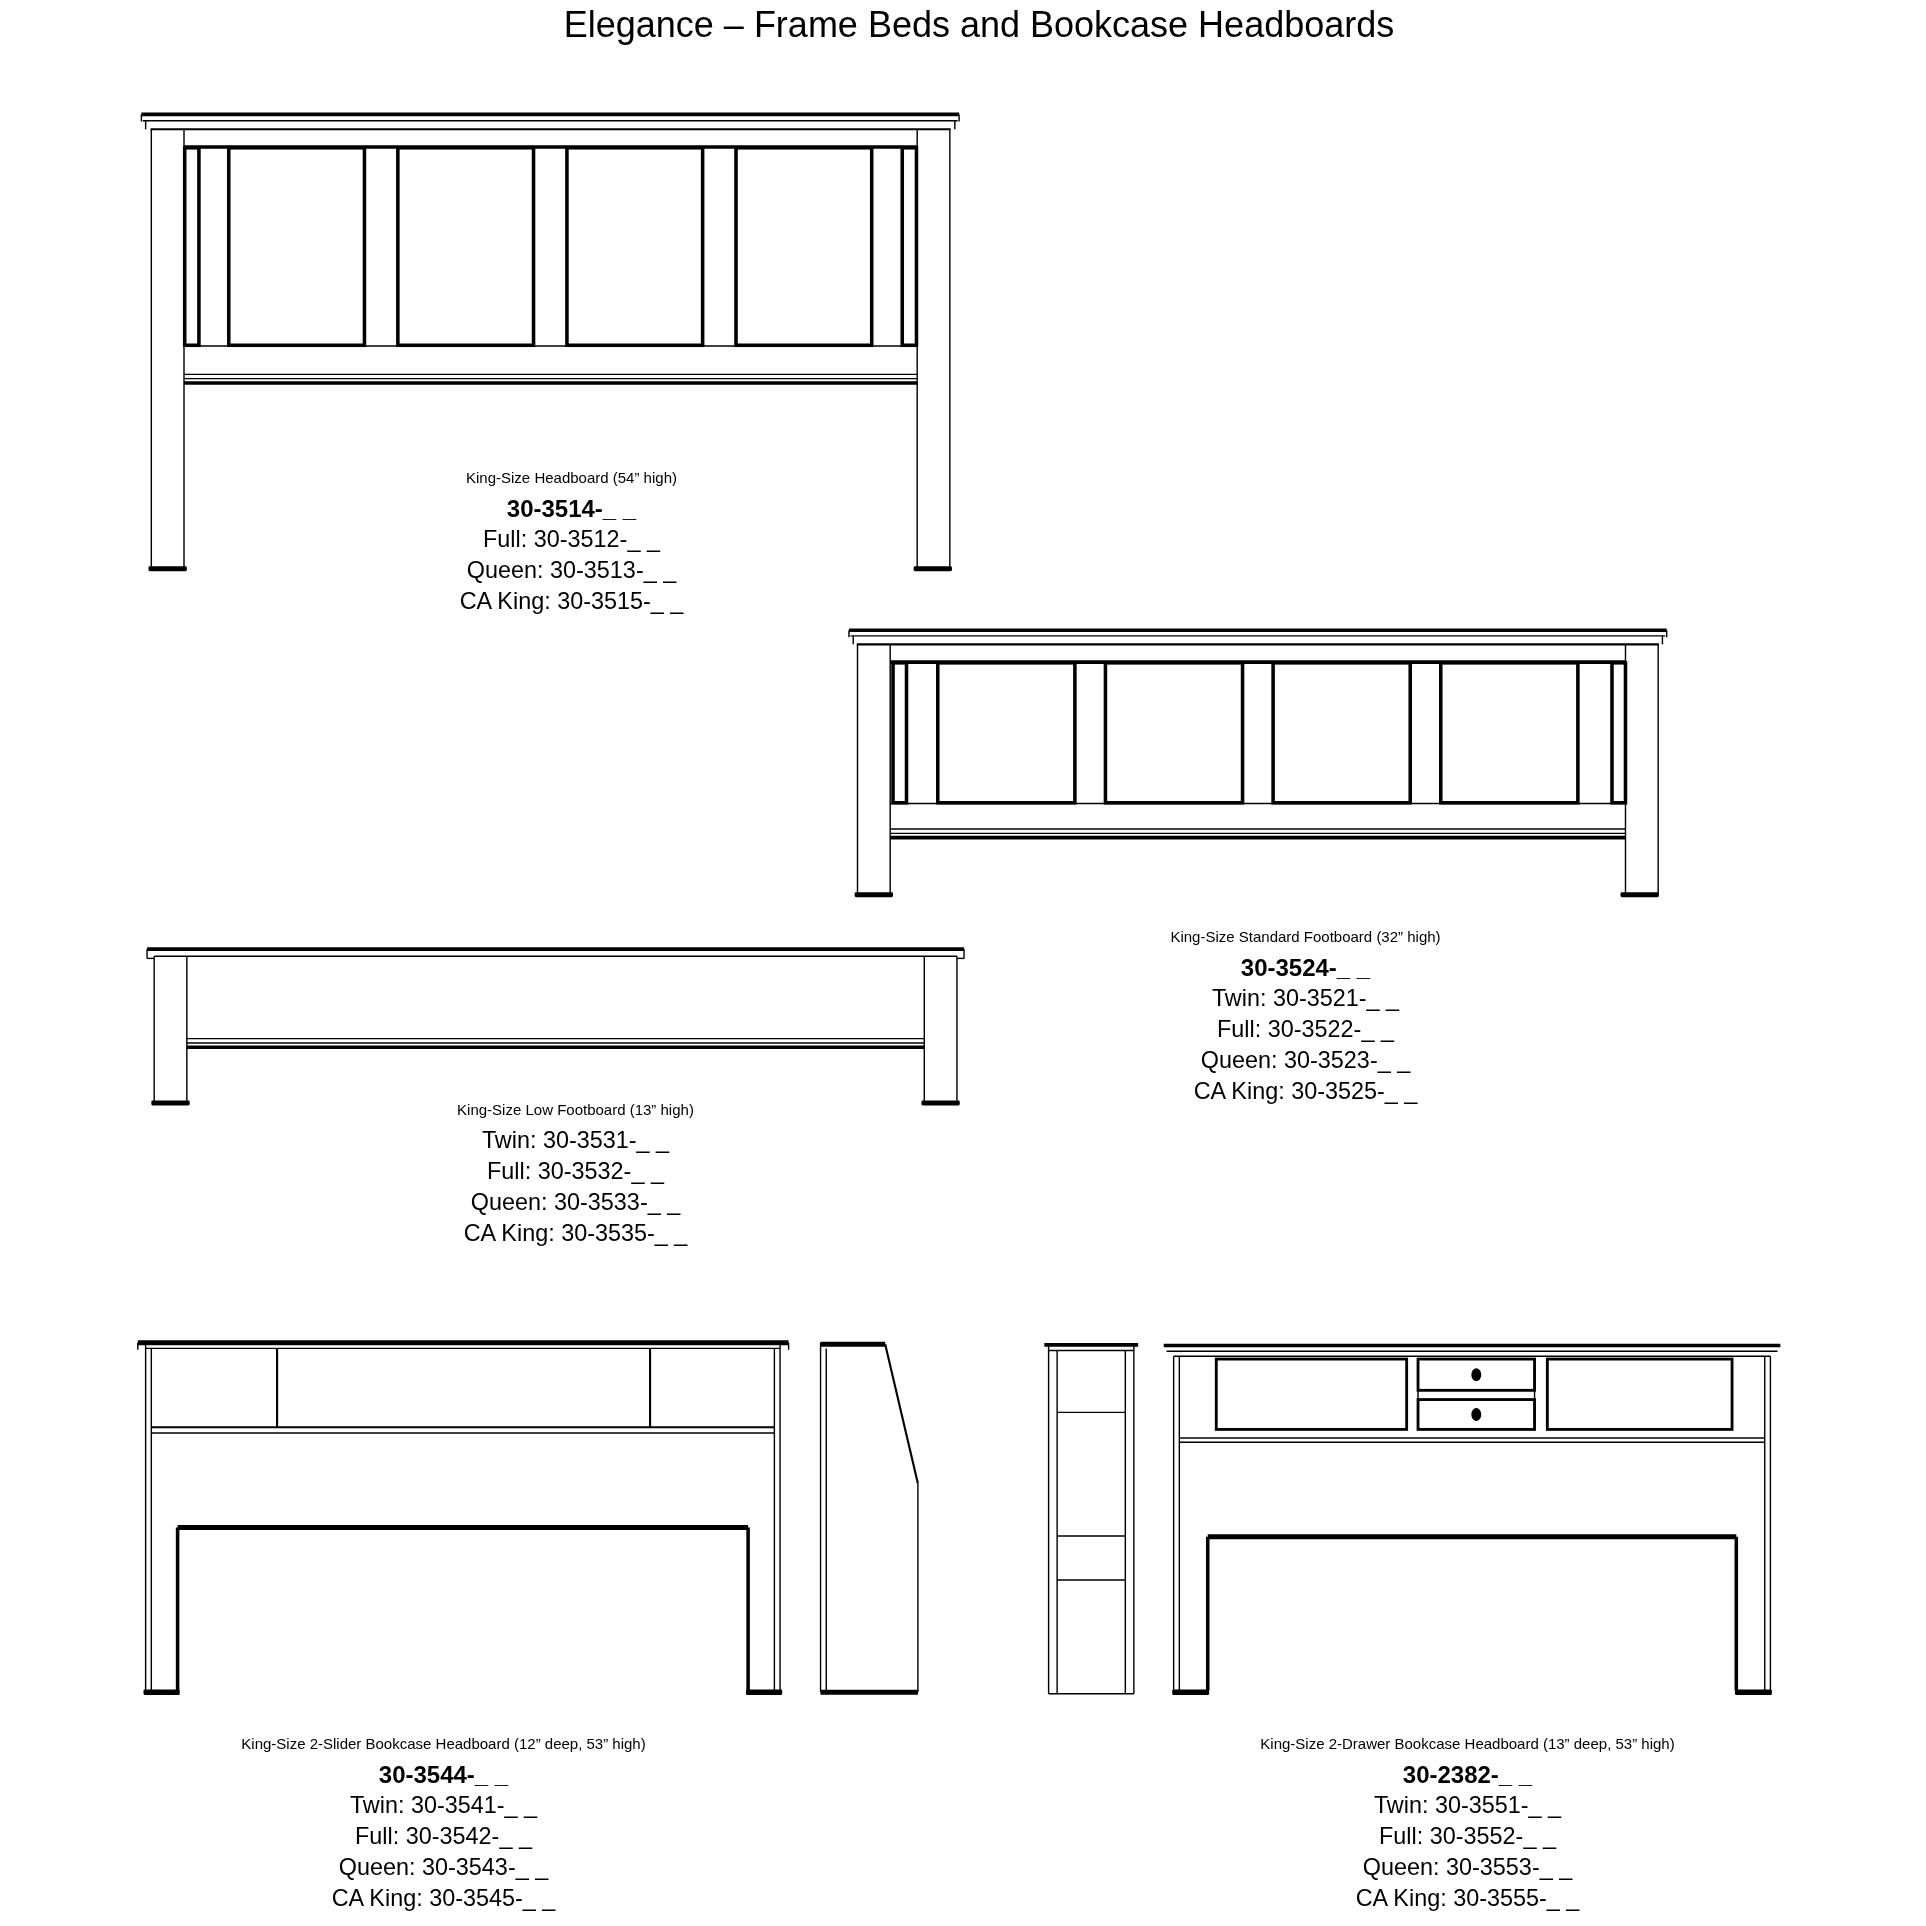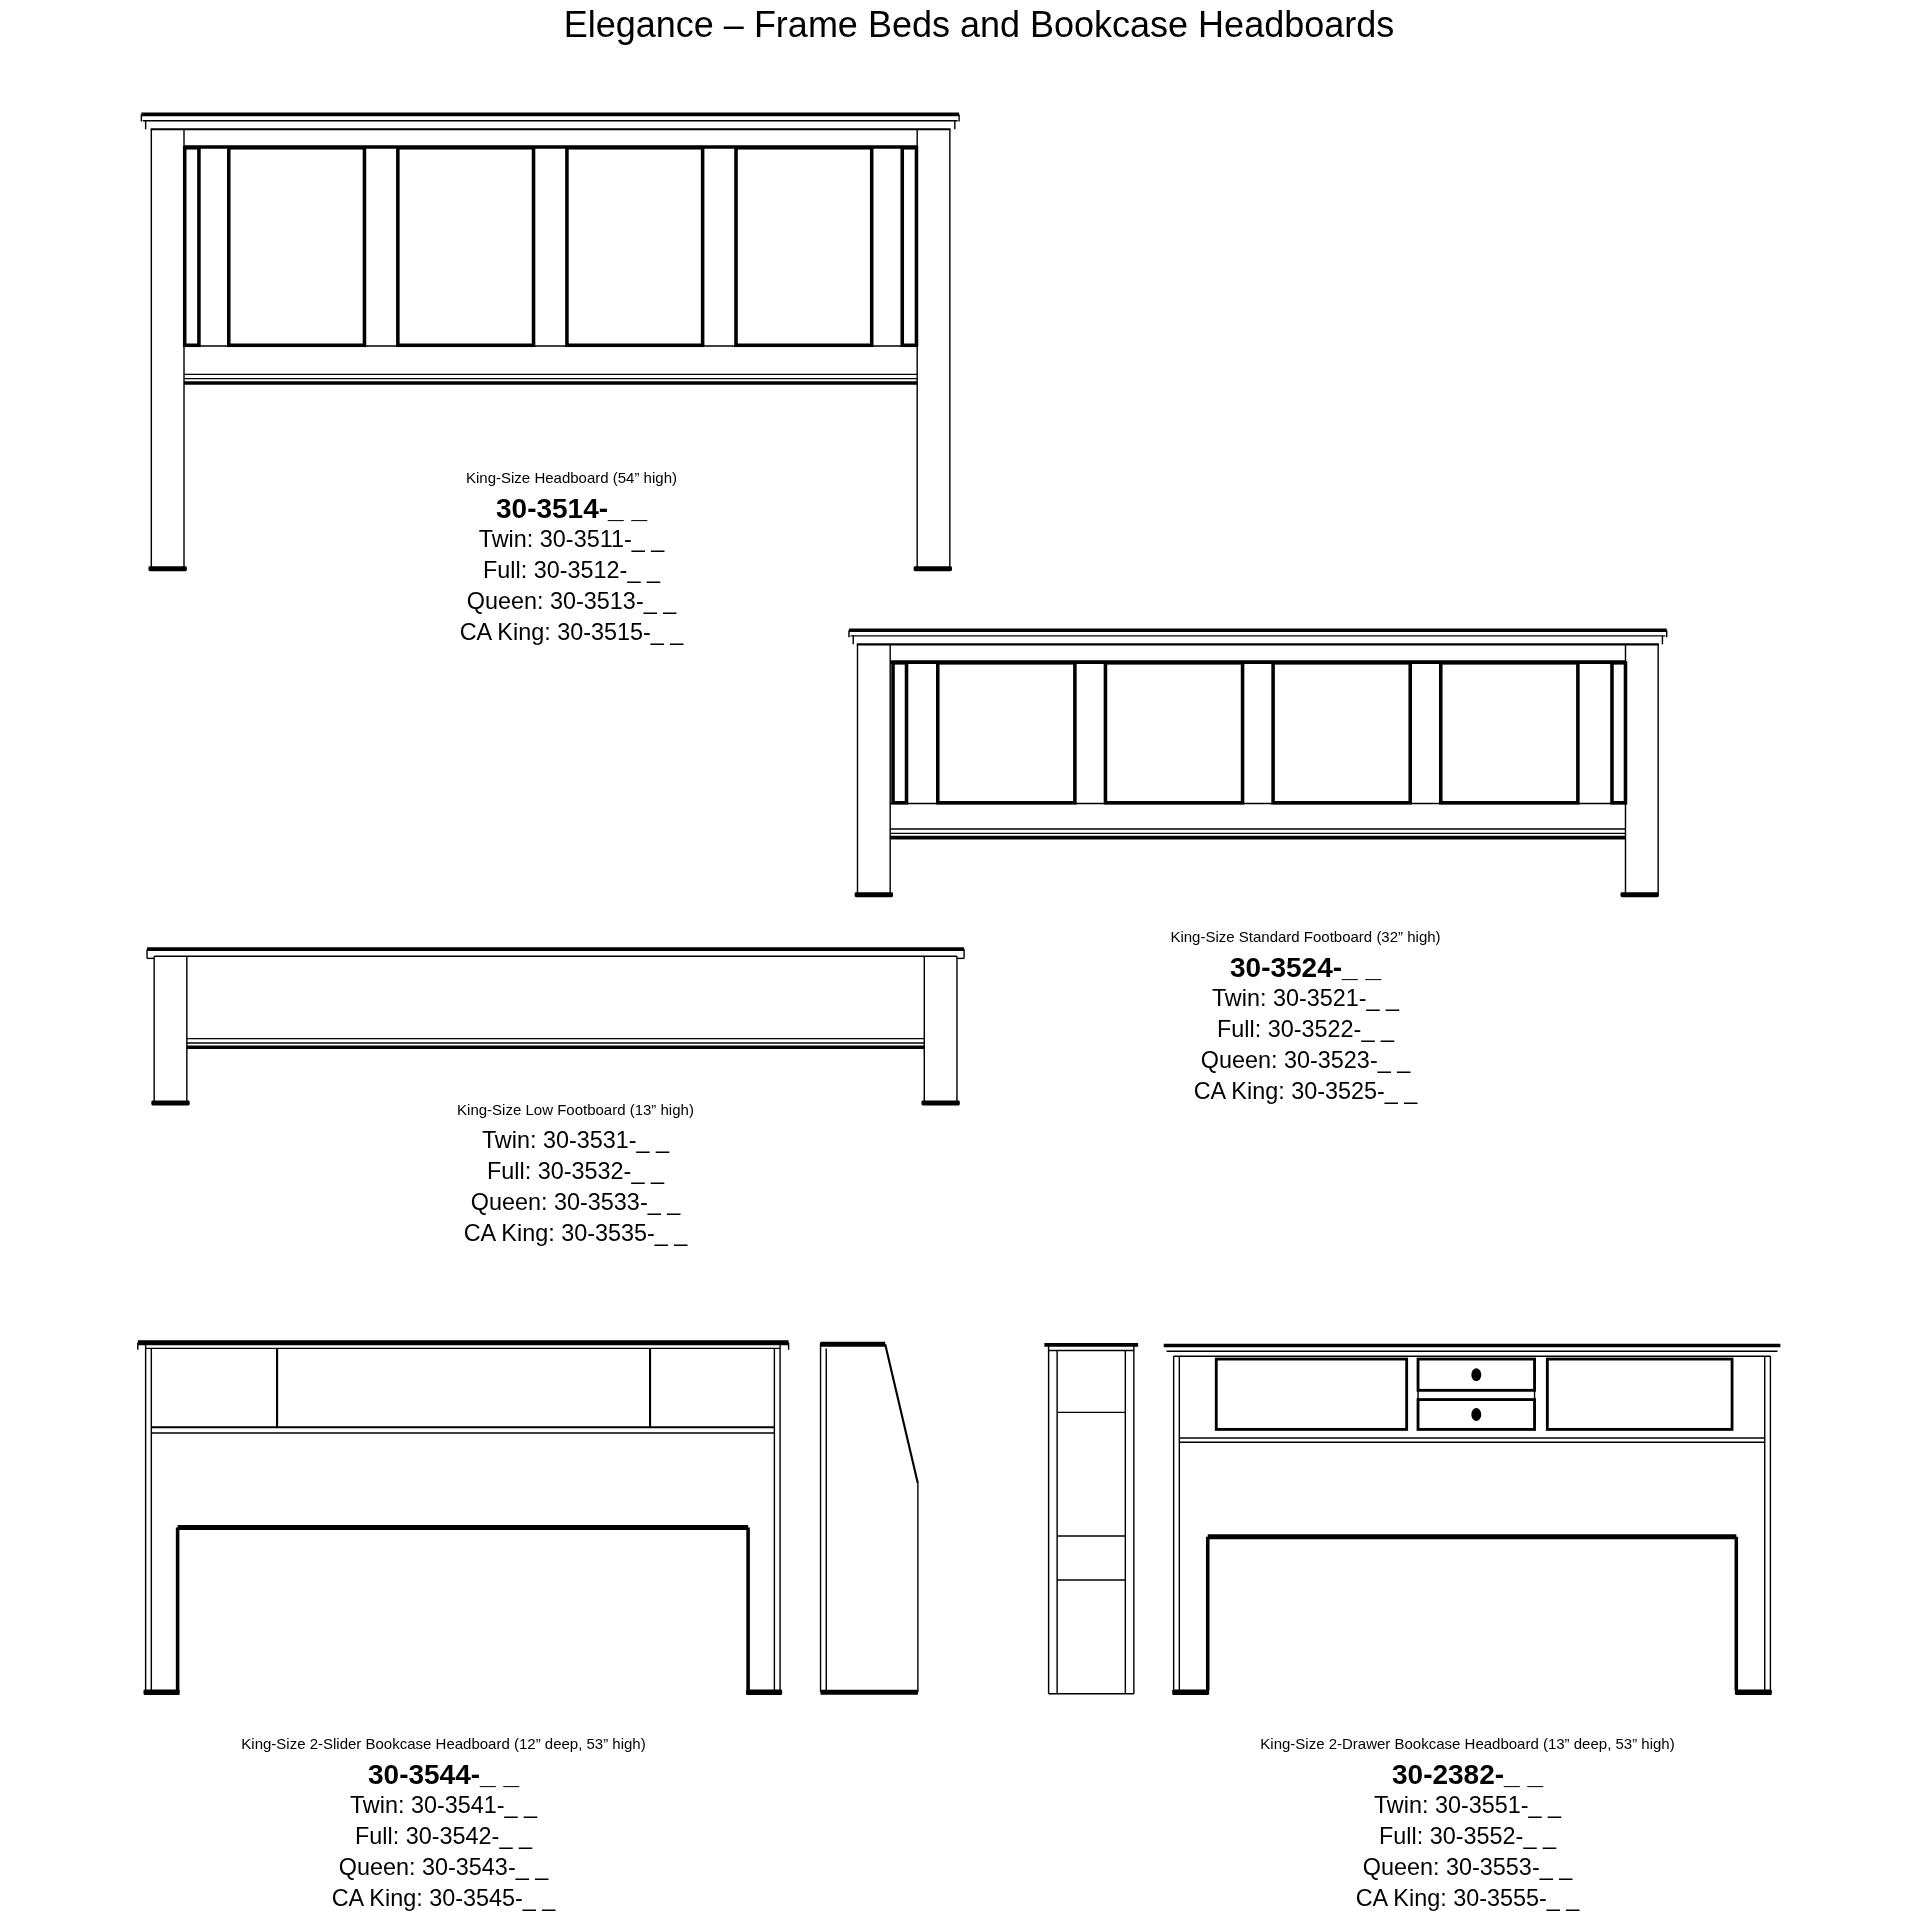--- a/index.html
+++ b/index.html
@@ -23,21 +23,21 @@
   .m{stroke:#000;stroke-width:3;fill:none;}
   .h{stroke:#000;stroke-width:5;fill:none;}
   .hh{stroke:#000;stroke-width:7;fill:none;}
   .p{stroke:#000;stroke-width:5;fill:none;}
   .p4{stroke:#000;stroke-width:4;fill:none;}
   .capfill{fill:#000;stroke:none;}
   .caption{
     position:absolute;width:639px;text-align:center;
   }
   .cap-label{font-size:15px;line-height:31px;}
-  .cap-code{font-size:28px;line-height:31px;font-weight:700;}
+  .cap-code{font-size:24px;line-height:31px;font-weight:700;}
   .cap-size{font-size:23.4px;line-height:31px;}
 </style>
 </head>
 <body>
 
 <div class="page">
 
   <h1 class="page-title">Elegance – Frame Beds and Bookcase Headboards</h1>
 
   <svg class="art" viewBox="0 0 2711 2711" xmlns="http://www.w3.org/2000/svg">
@@ -200,21 +200,20 @@
       <line class="h" x1="1700" y1="2163" x2="1700" y2="2379"></line>
       <line class="h" x1="2444" y1="2163" x2="2444" y2="2379"></line>
       <rect class="capfill" x="1650" y="2378" width="52" height="8" rx="2"></rect>
       <rect class="capfill" x="2442" y="2378" width="52" height="8" rx="2"></rect>
     </g>
   </svg>
 
   <div class="caption" style="left:252px;top:462px;">
     <div class="cap-label">King-Size Headboard (54” high)</div>
     <div class="cap-code">30-3514-_ _</div>
-    <div class="cap-size">Twin: 30-3511-_ _</div>
     <div class="cap-size">Full: 30-3512-_ _</div>
     <div class="cap-size">Queen: 30-3513-_ _</div>
     <div class="cap-size">CA King: 30-3515-_ _</div>
   </div>
 
   <div class="caption" style="left:986px;top:921px;">
     <div class="cap-label">King-Size Standard Footboard (32” high)</div>
     <div class="cap-code">30-3524-_ _</div>
     <div class="cap-size">Twin: 30-3521-_ _</div>
     <div class="cap-size">Full: 30-3522-_ _</div>

